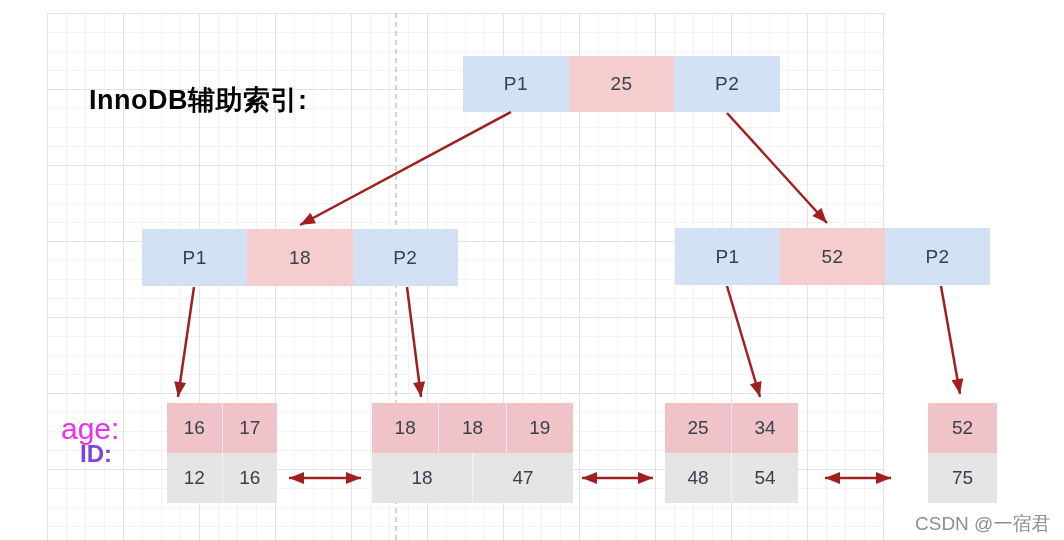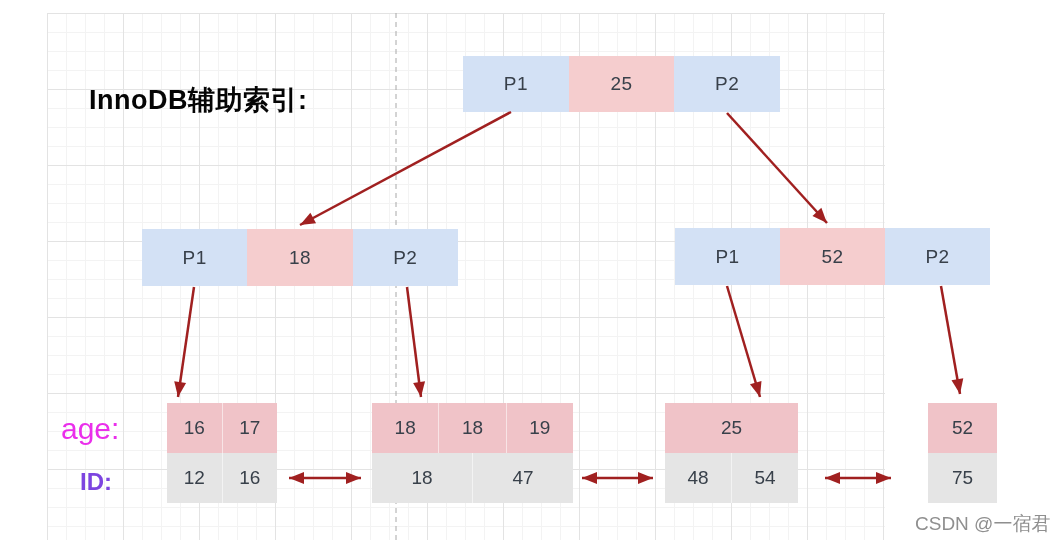--- a/index.html
+++ b/index.html
@@ -41,21 +41,21 @@
   }
   .leaf .cell:last-child { border-right:none;text-align:right; }
   .leaf .row.age .cell { background:#f0c3c8; }
   .leaf .row.id  .cell { background:#e5e5e5; }
 
   .age-label {
     position:absolute; left:61px; top:412px;
     font-size:30px; color:#ea2feb; white-space:nowrap;
   }
   .id-label {
-    position:absolute; left:80px; top:468px;
+    position:absolute; left:80px; top:440px;
     font-size:24px; font-weight:700; color:#7d45e0; white-space:nowrap;
   }
 
   .wm-url {
     position:absolute; left:636px; top:507px;
     font-size:20px; color:#dcdcdc; white-space:nowrap; letter-spacing:0.5px;
   }
   .wm-credit {
     position:absolute; left:915px; top:511px;
     font-size:19px; color:#8f8f8f; white-space:nowrap; background:rgba(255,255,255,0.25);
@@ -111,20 +111,21 @@
     </div>
     <div class="row id">
       <div class="cell">18</div>
       <div class="cell">47</div>
     </div>
   </div>
 
   <div class="leaf" style="left:665px; top:403px; width:133px;">
     <div class="row age">
       <div class="cell">25</div>
+      <div class="cell">34</div>
     </div>
     <div class="row id">
       <div class="cell">48</div>
       <div class="cell">54</div>
     </div>
   </div>
 
   <div class="leaf" style="left:928px; top:403px; width:69px;">
     <div class="row age">
       <div class="cell">52</div>

